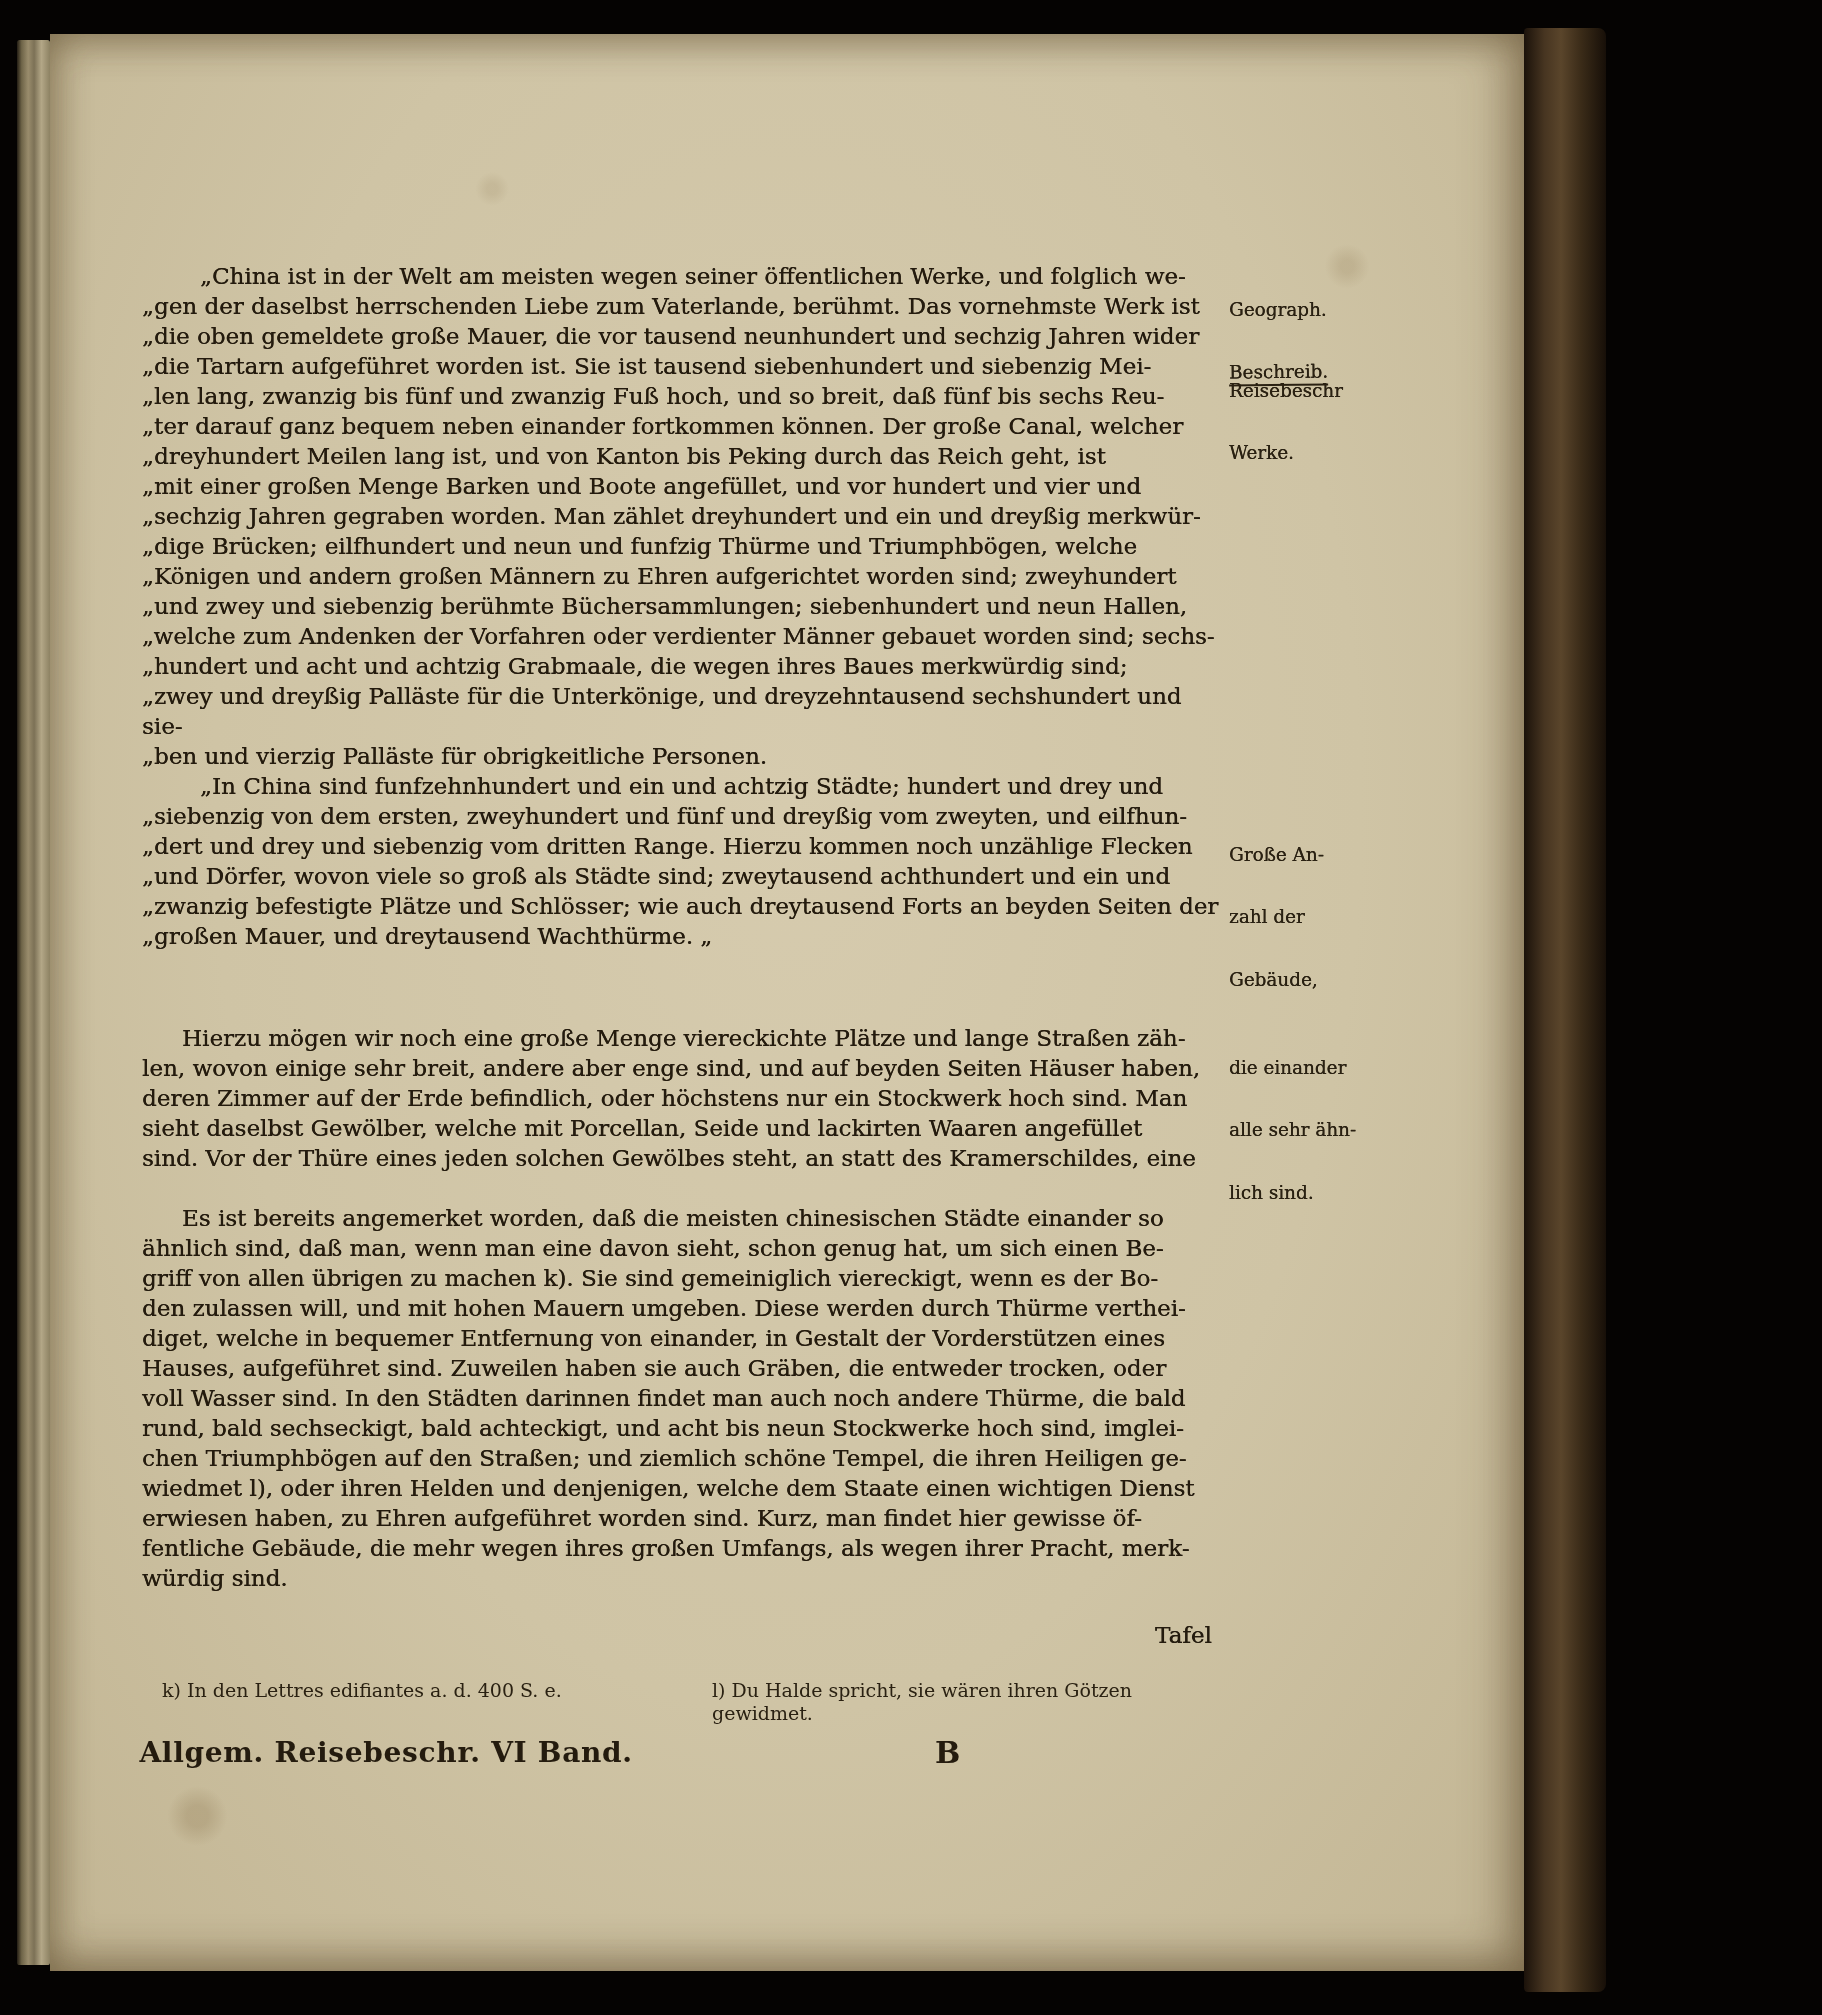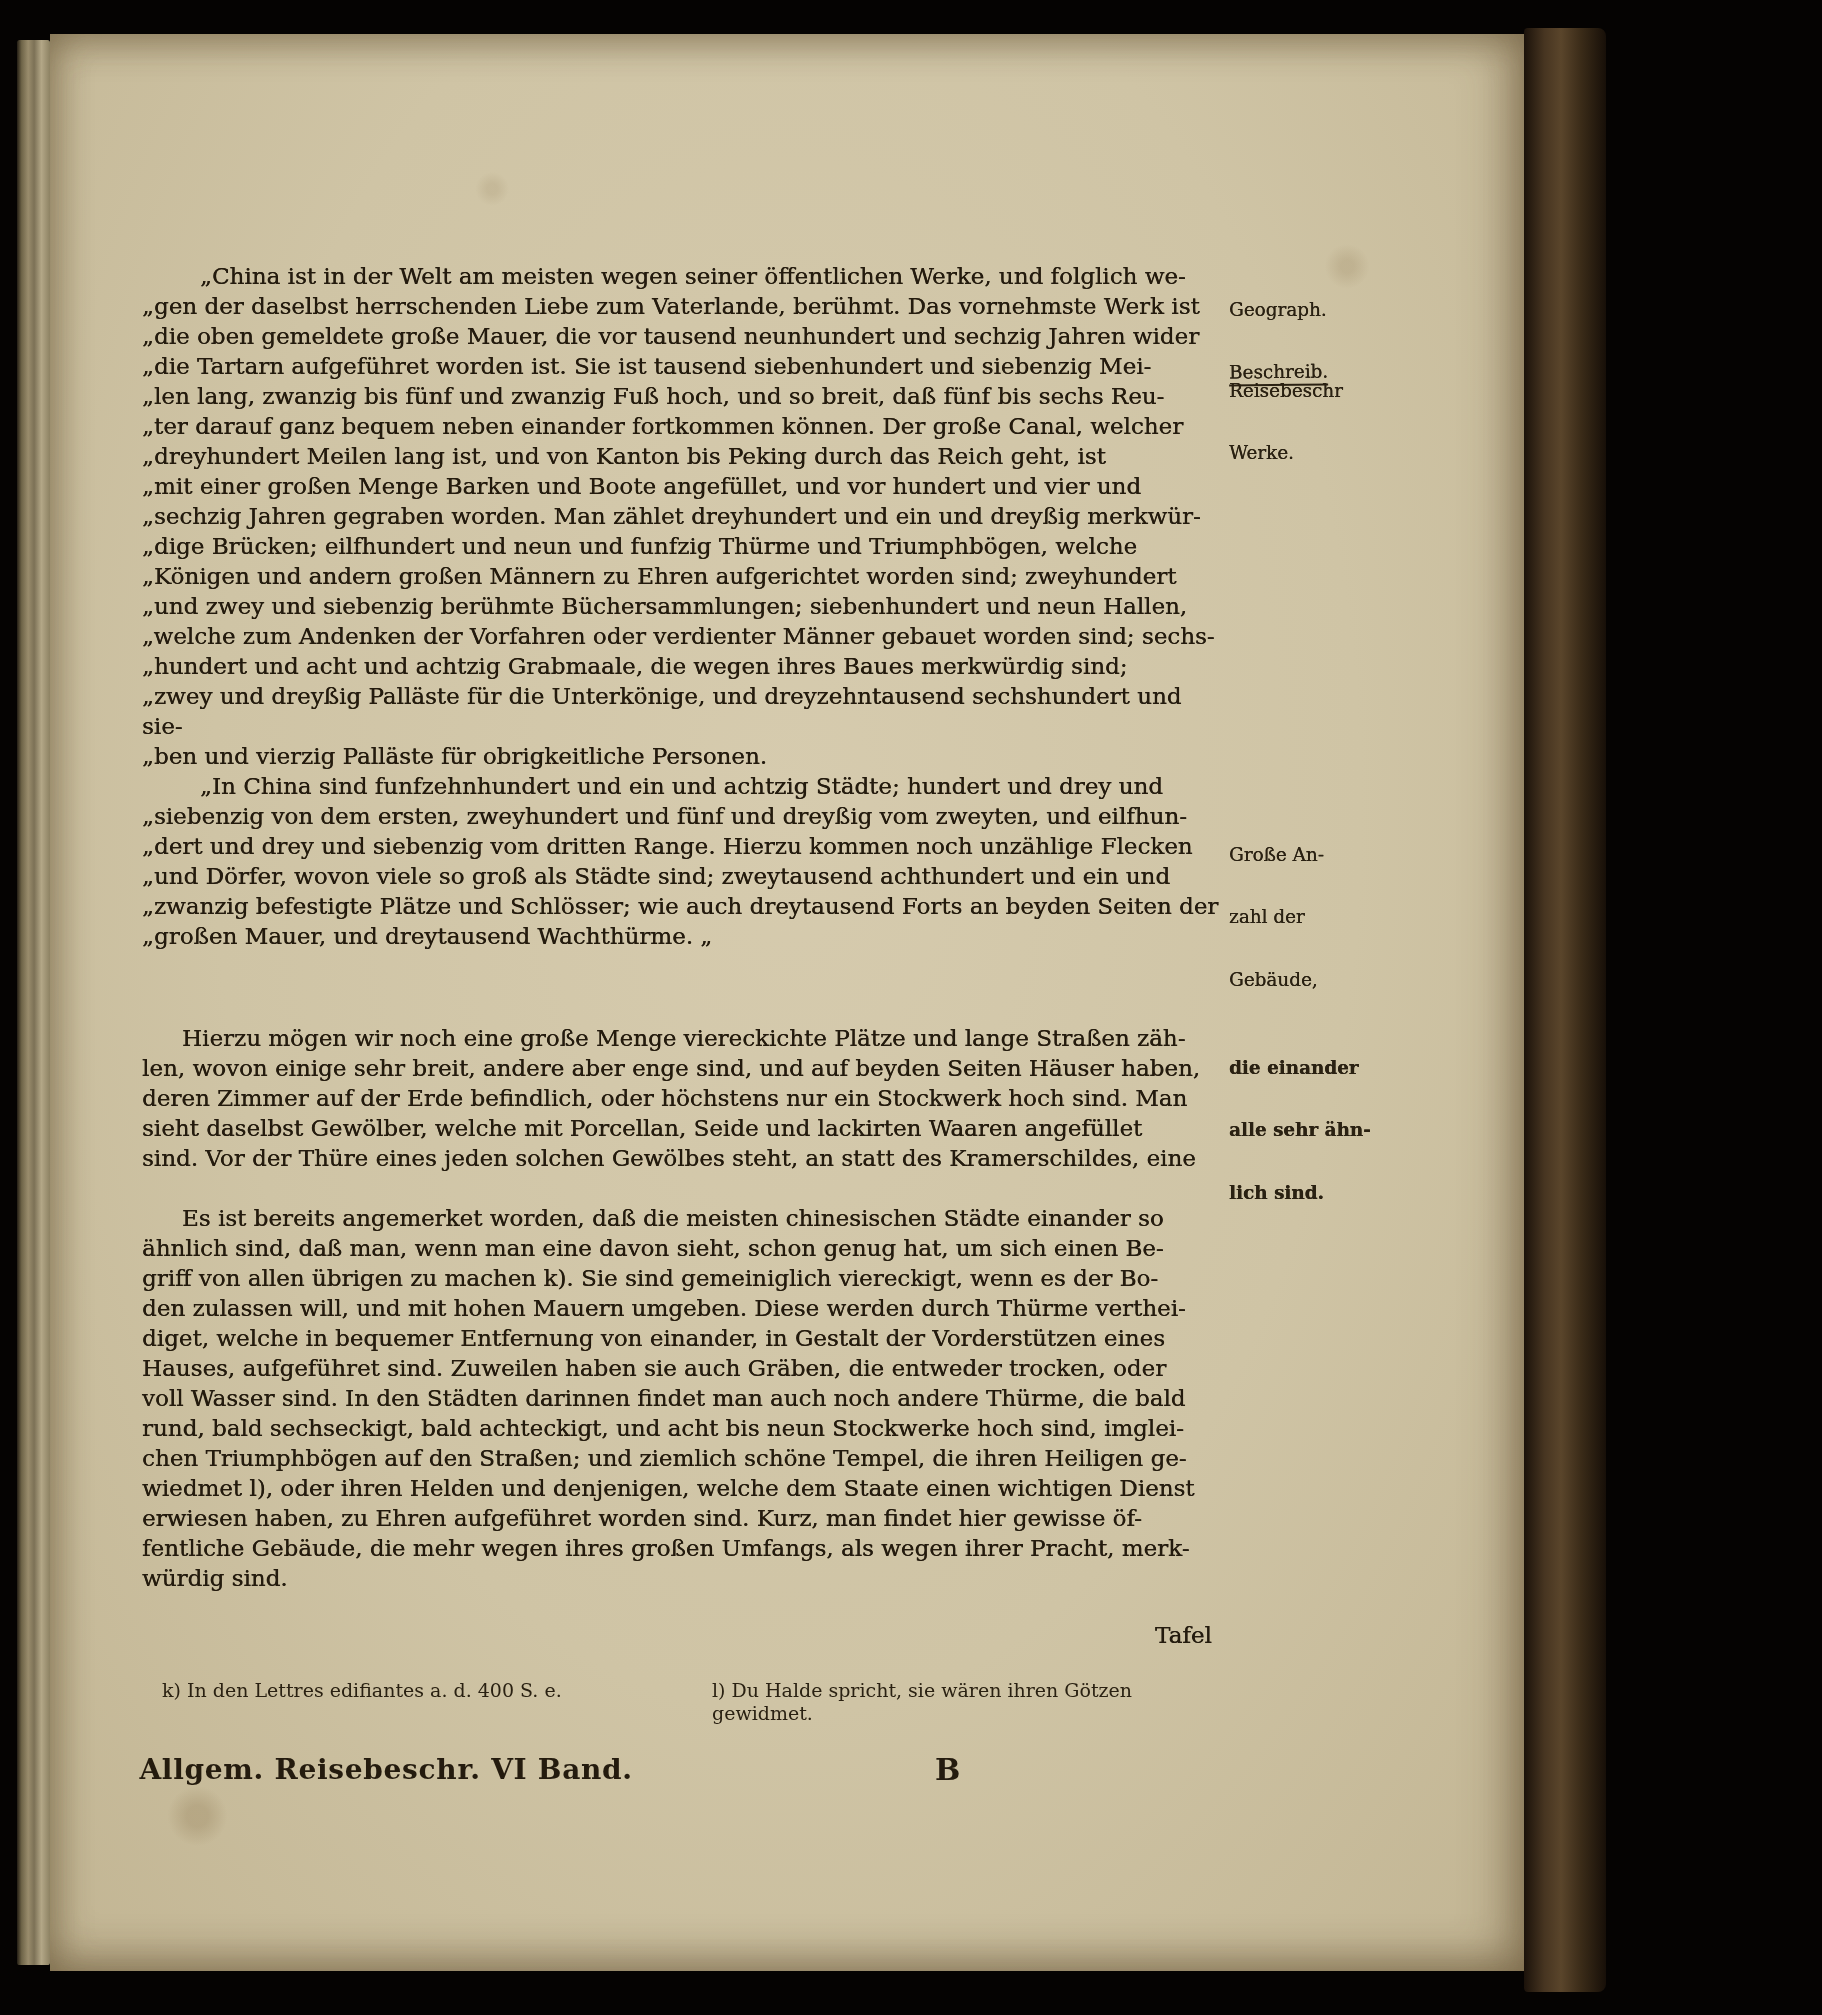--- a/index.html
+++ b/index.html
@@ -41,30 +41,30 @@
   .para.p1{text-indent:58px;}
   .para.p2{text-indent:58px;}
   .para.p3{margin-top:30px;text-indent:40px;}
   .para.p4{margin-top:72px;text-indent:40px;}
   .catchword{margin-top:27px;text-align:right;padding-right:9.2px;text-shadow:0.3px 0 0 currentColor;}
 
   .footnotes{margin-top:29px;font-size:19px;line-height:23px;display:flex;color:#2a2112;}
   .fn-k{flex:0 0 550px;padding-left:20px;white-space:pre-line;}
   .fn-l{white-space:pre-line;}
 
-  .footer-row{margin-top:30px;position:relative;height:37px;color:#241b0e;}
+  .footer-row{margin-top:13px;position:relative;height:37px;color:#241b0e;}
   .footer-volume{position:absolute;left:-2.6px;font-size:28px;font-weight:bold;letter-spacing:0.7px;white-space:nowrap;}
   .signature{position:absolute;left:793px;top:0;font-size:30px;font-weight:bold;}
 
   .margin-note{position:absolute;left:1179px;width:198px;font-size:18.4px;line-height:22.4px;
     color:#2a2112;text-shadow:0.2px 0 0 currentColor;}
   .mn-1{top:225px;}
   .mn-2{top:306px;}
   .mn-3{top:770px;}
-  .mn-4{top:983px;font-weight:bold;}
+  .mn-4{top:983px;}
   .mn-line{display:block;margin-top:40px;}
   .underlined{display:inline-block;border-bottom:2px solid #2a2112;
     transform:rotate(-0.6deg);padding-bottom:0.7px;}
 </style>
 </head>
 <body>
 
 <div class="scan">
 
   <div class="edge-stack"></div>

